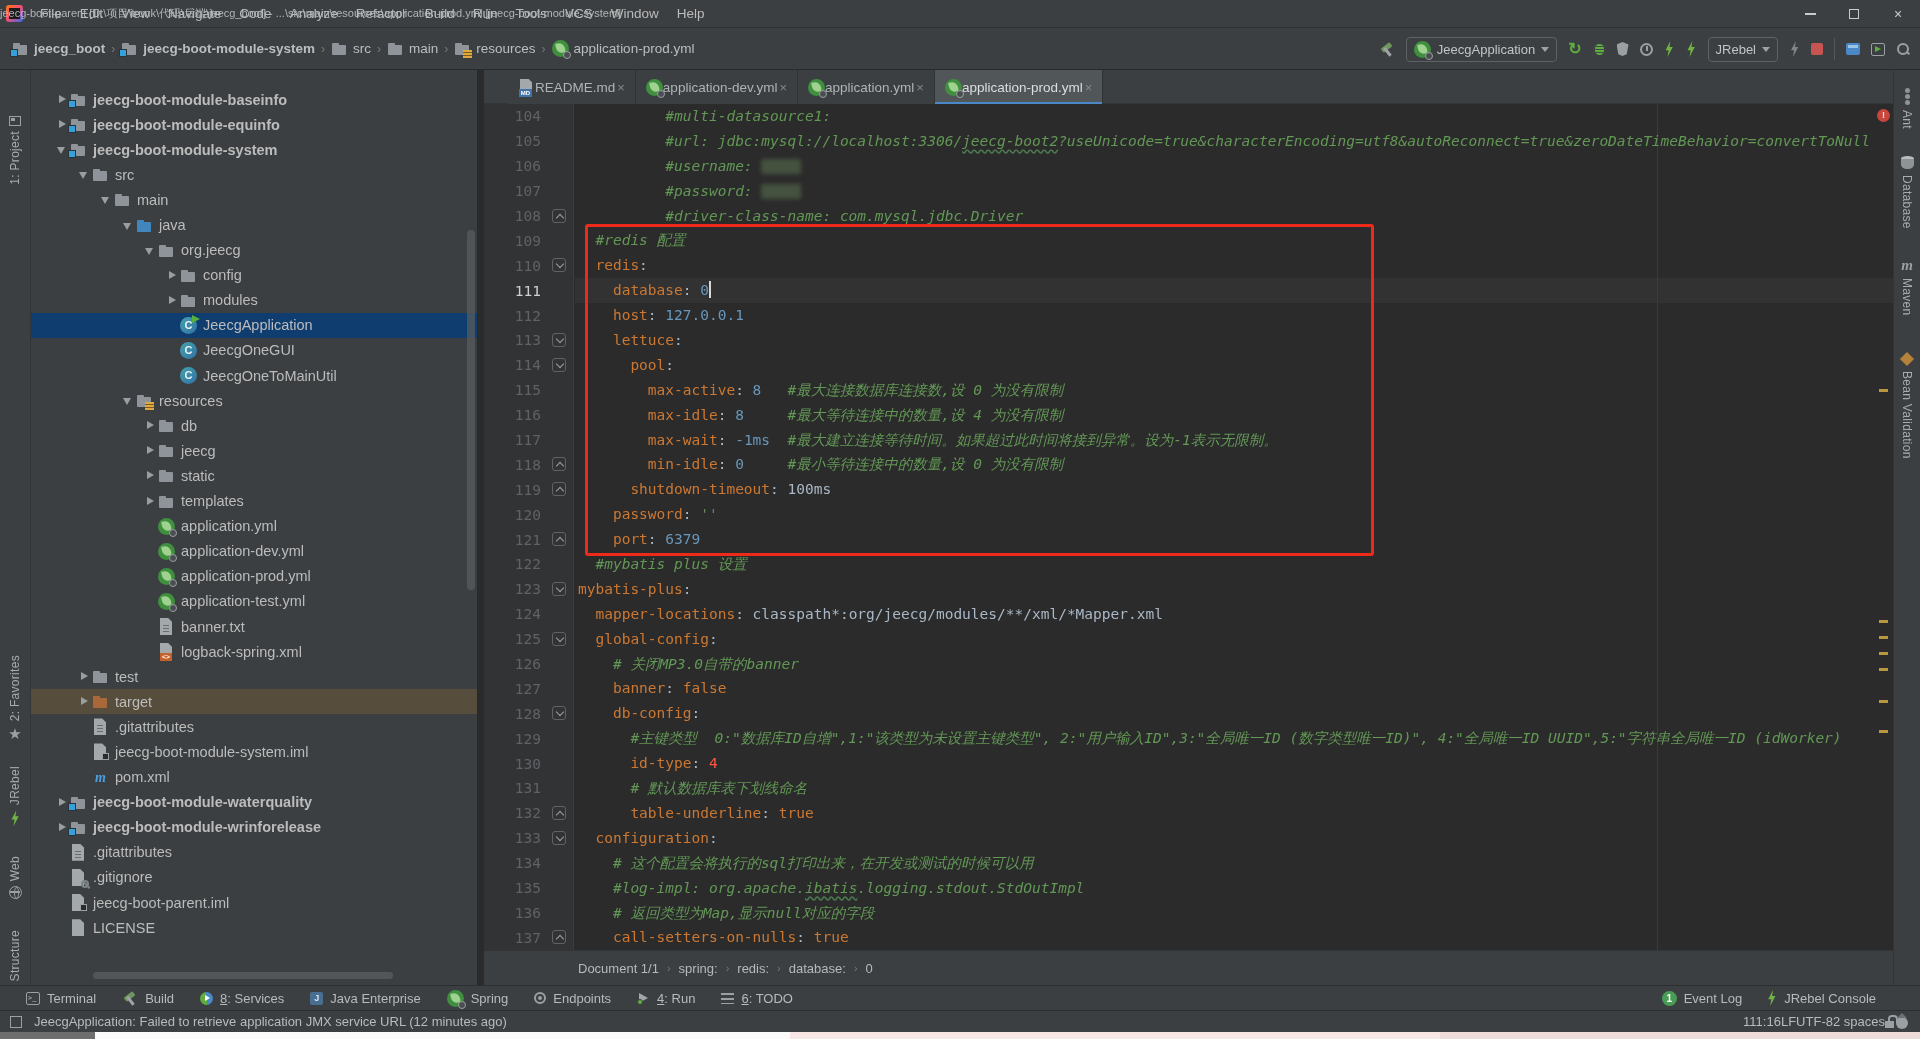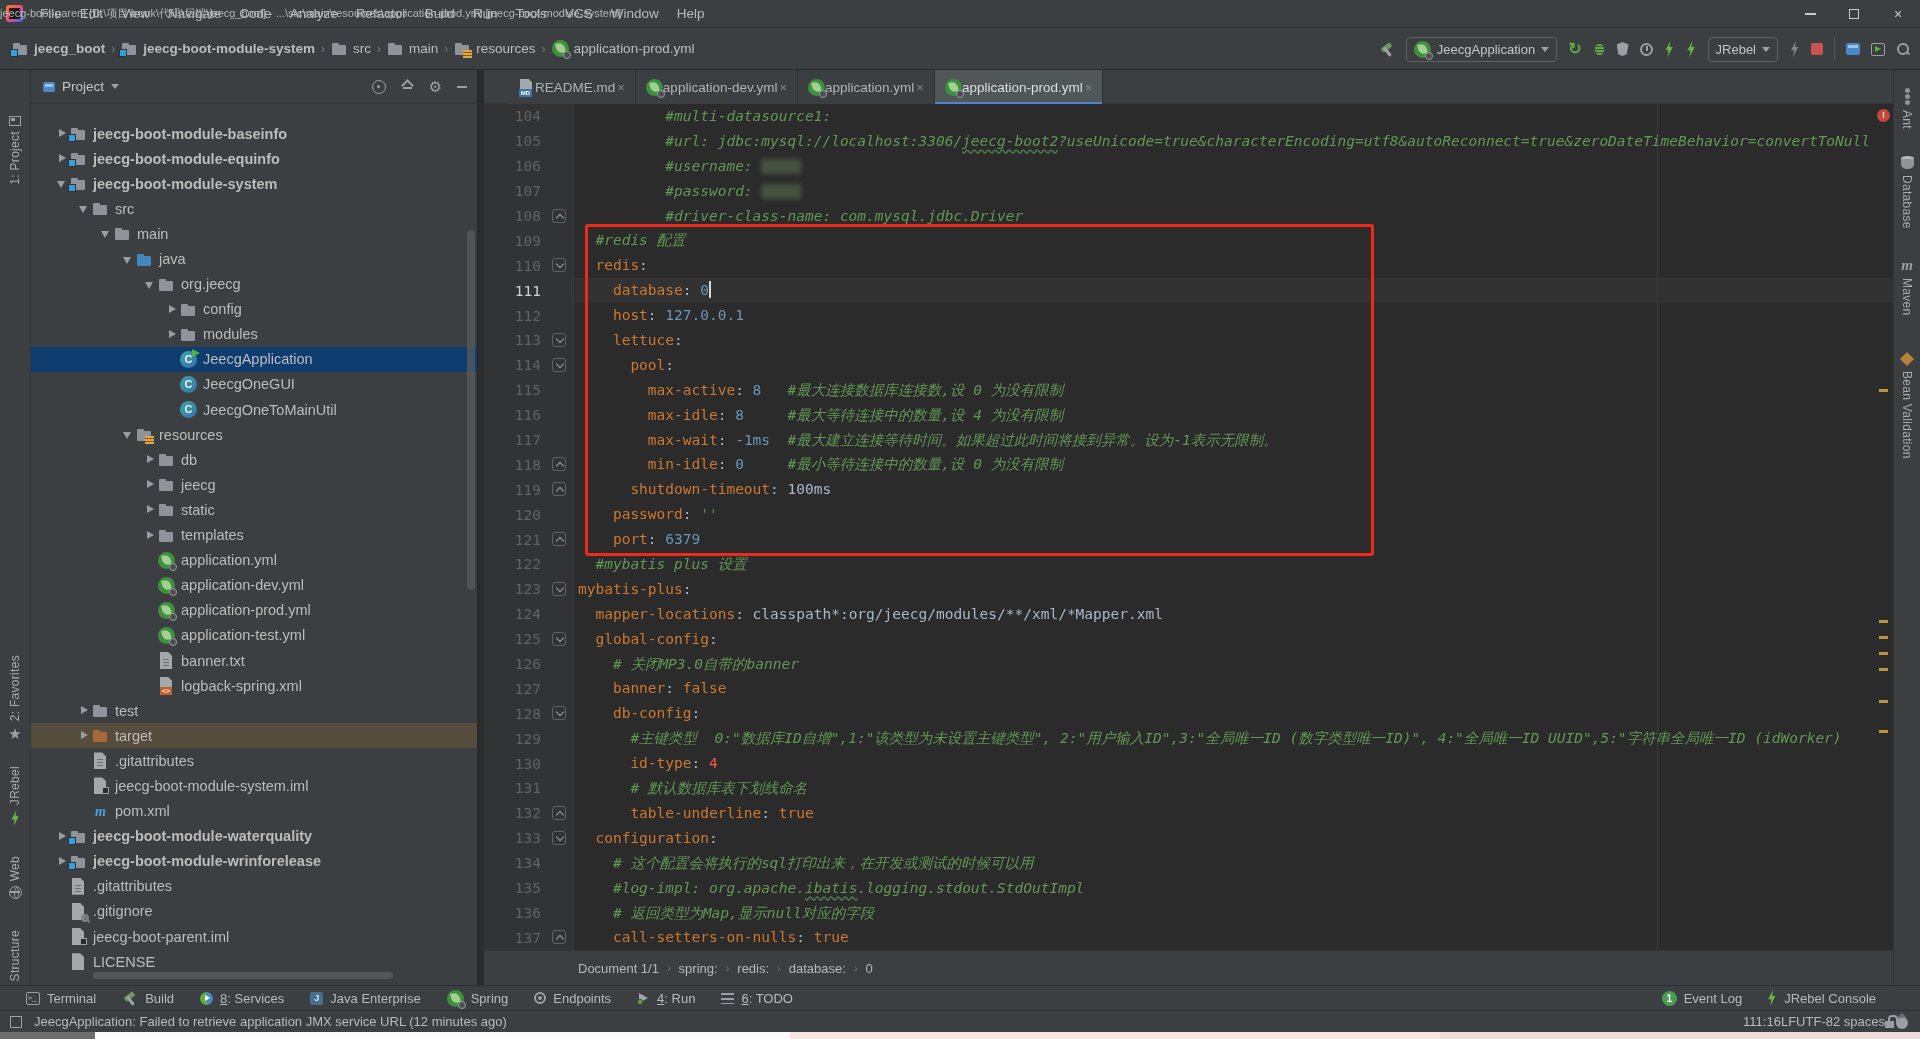--- a/index.html
+++ b/index.html
@@ -356,31 +356,20 @@
         <span class="vlab">Web</span>
         <span class="i-web"></span>
       </div>
       <div class="sbtn" style="top: 860px;">
         <span class="vlab">7: Structure</span>
         <span class="i-struct"></span>
       </div>
     </div>
 
   <div class="treepanel">
-    <div class="tree-head">
-      <span class="i-screens" style="width:12px;height:10px;"></span>
-      <span>Project</span>
-      <span class="caret-d"></span>
-      <span class="th-icons">
-        <span class="i-locate"></span>
-        <span class="i-collapse"></span>
-        <span class="i-gear">⚙</span>
-        <span class="i-hide"></span>
-      </span>
-    </div>
     <div id="tree">
         <div class="trow bold" style="padding-left: 22px;">
           <span class="arr c"></span>
           <span class="ic folder">
             <i class="t"></i>
             <i class="b"></i>
             <i class="mod"></i>
           </span>
           <span class="lbl">jeecg-boot-module-baseinfo</span>
         </div>

